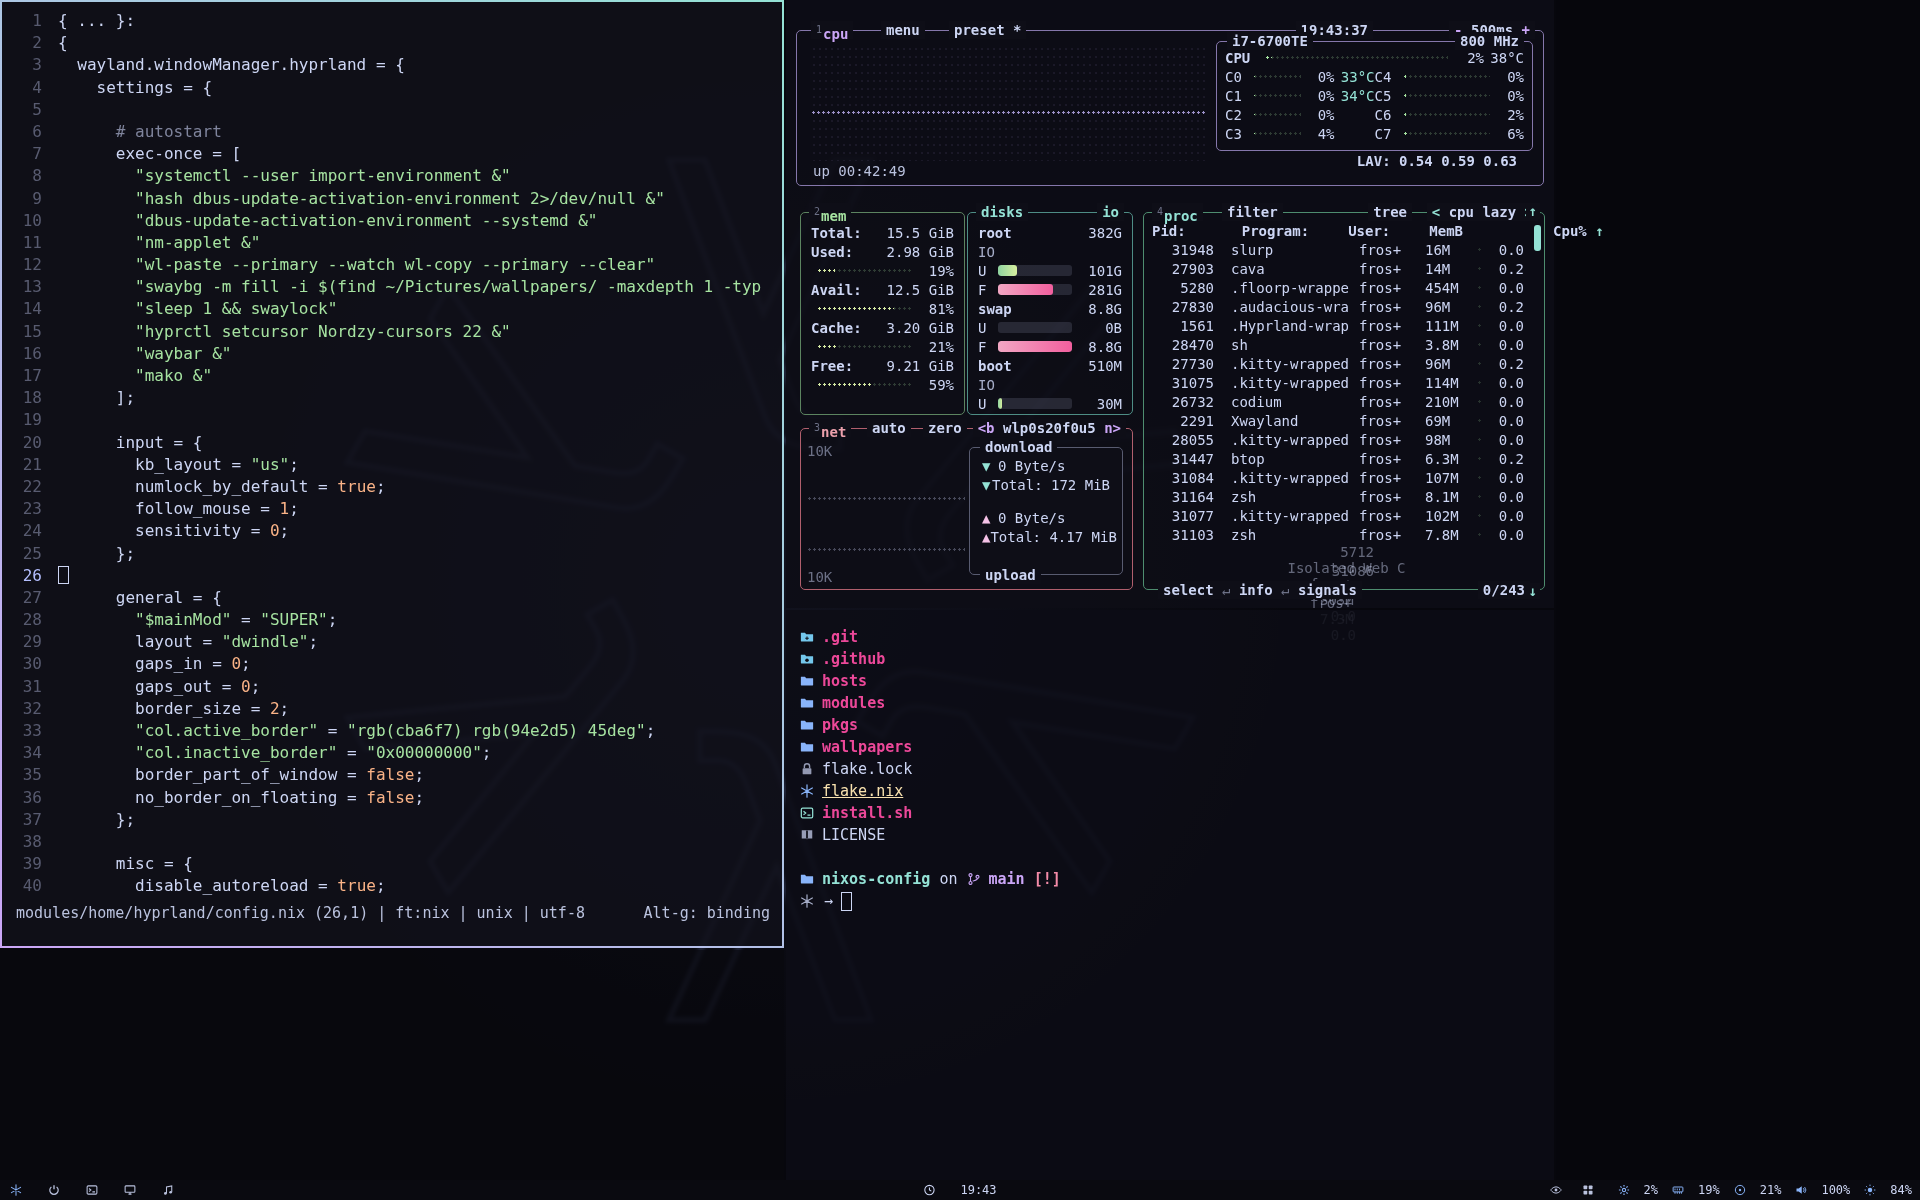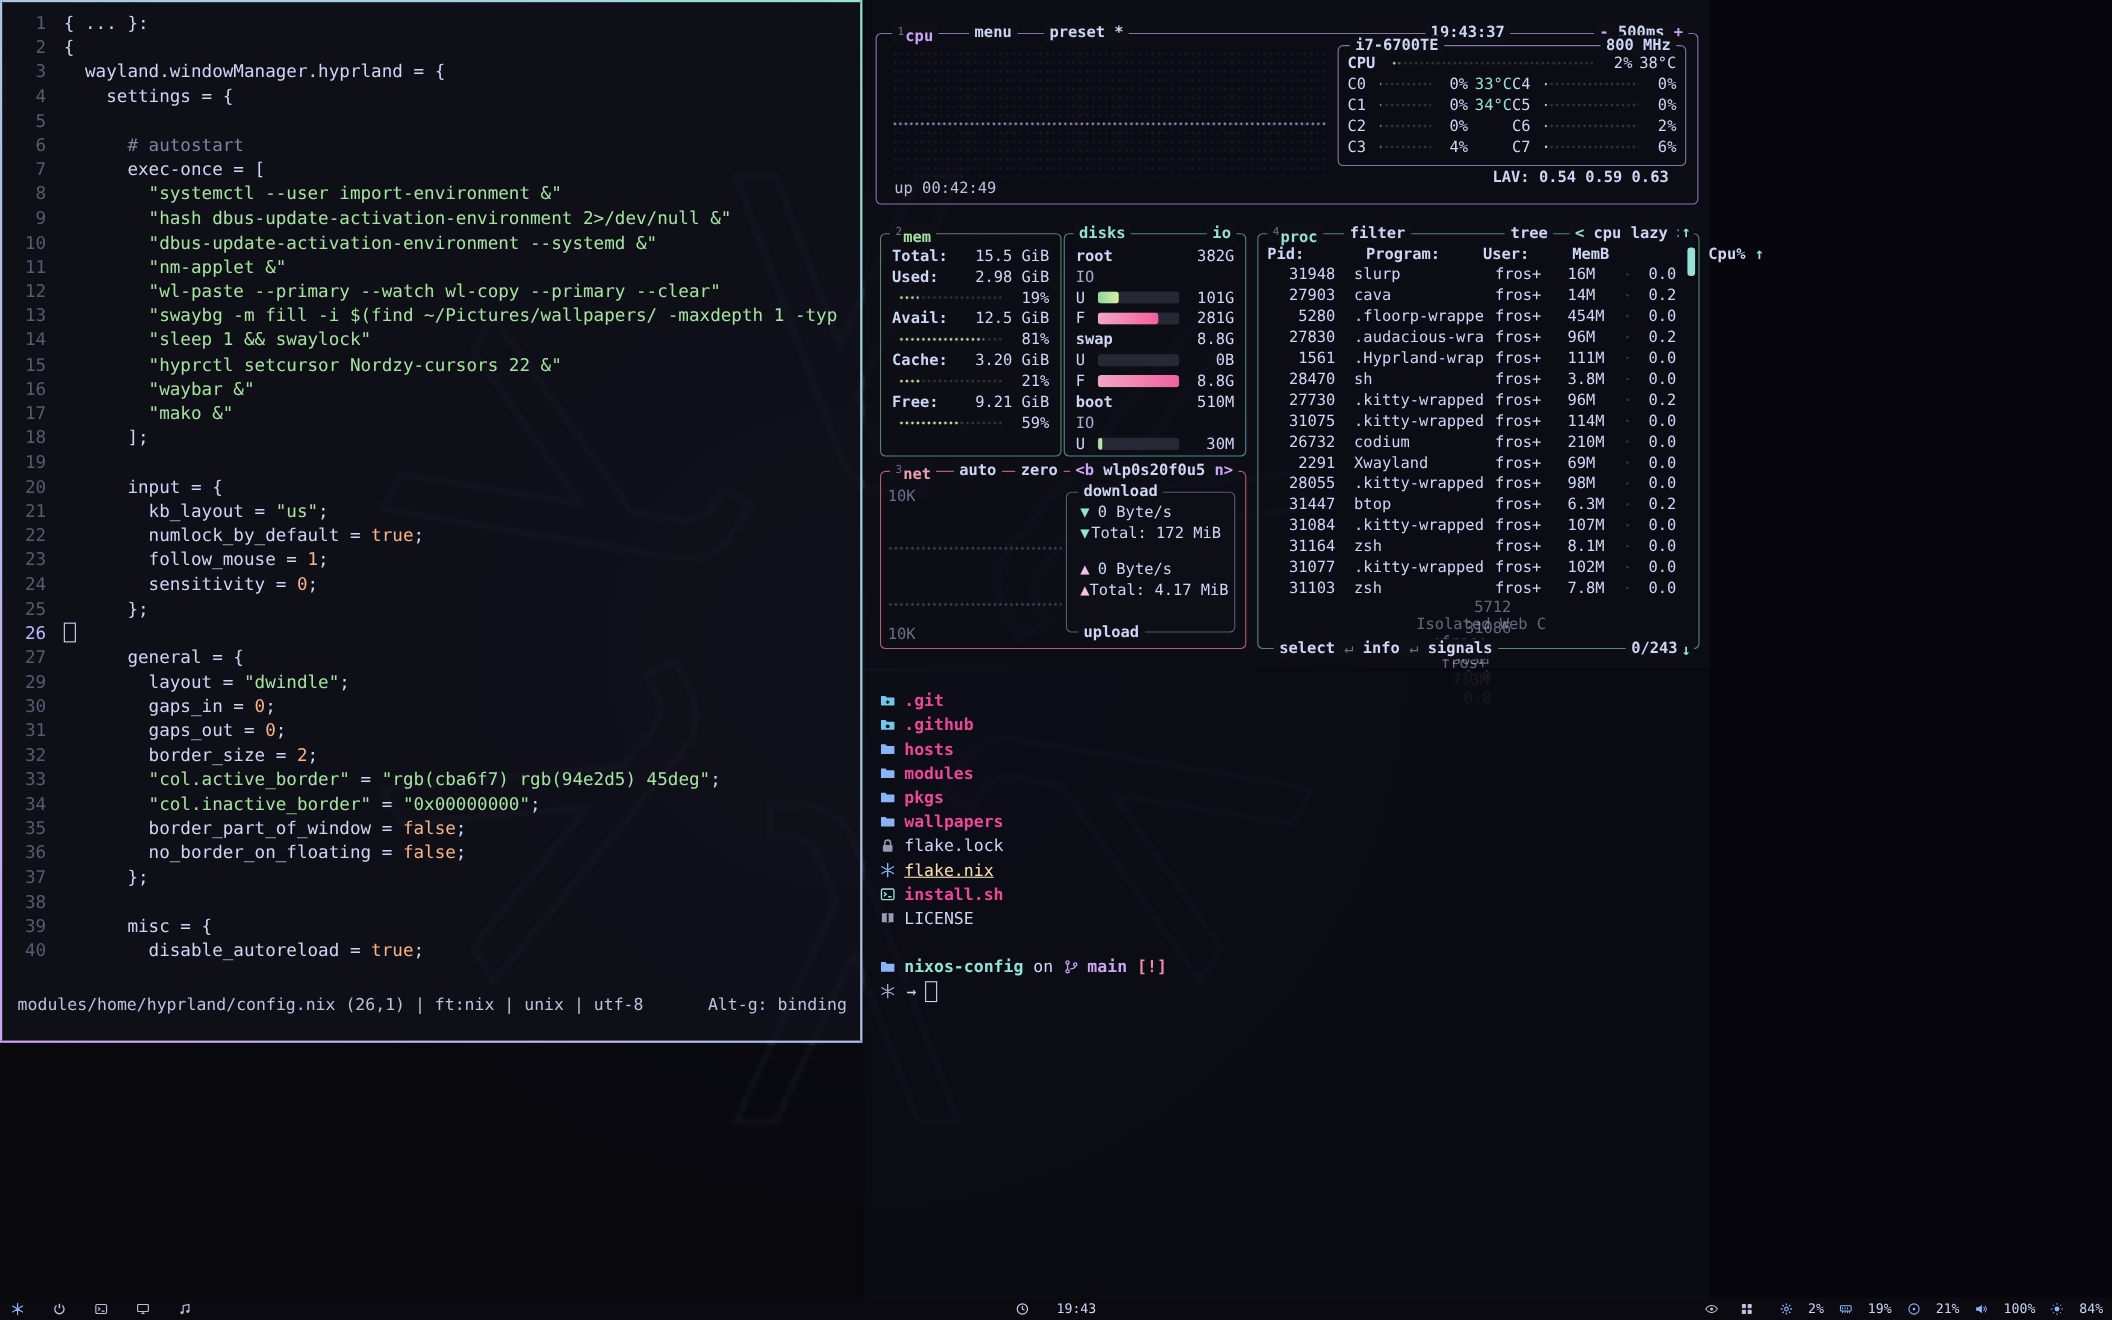--- a/index.html
+++ b/index.html
@@ -197,20 +197,21 @@
       <div class="eline"><span class="lnum">18</span><span class="lcode"><span class="tok-d">      ];</span></span></div>
       <div class="eline"><span class="lnum">19</span><span class="lcode"><span class="tok-d"></span></span></div>
       <div class="eline"><span class="lnum">20</span><span class="lcode"><span class="tok-d">      input = {</span></span></div>
       <div class="eline"><span class="lnum">21</span><span class="lcode"><span class="tok-d">        kb_layout = </span><span class="tok-s">"us"</span><span class="tok-d">;</span></span></div>
       <div class="eline"><span class="lnum">22</span><span class="lcode"><span class="tok-d">        numlock_by_default = </span><span class="tok-n">true</span><span class="tok-d">;</span></span></div>
       <div class="eline"><span class="lnum">23</span><span class="lcode"><span class="tok-d">        follow_mouse = </span><span class="tok-n">1</span><span class="tok-d">;</span></span></div>
       <div class="eline"><span class="lnum">24</span><span class="lcode"><span class="tok-d">        sensitivity = </span><span class="tok-n">0</span><span class="tok-d">;</span></span></div>
       <div class="eline"><span class="lnum">25</span><span class="lcode"><span class="tok-d">      };</span></span></div>
       <div class="eline"><span class="lnum cur">26</span><span class="lcode"><span class="tok-d"></span><span class="cursor-block"></span></span></div>
       <div class="eline"><span class="lnum">27</span><span class="lcode"><span class="tok-d">      general = {</span></span></div>
+      <div class="eline"><span class="lnum">28</span><span class="lcode"><span class="tok-d">        </span><span class="tok-s">"$mainMod"</span><span class="tok-d"> = </span><span class="tok-s">"SUPER"</span><span class="tok-d">;</span></span></div>
       <div class="eline"><span class="lnum">29</span><span class="lcode"><span class="tok-d">        layout = </span><span class="tok-s">"dwindle"</span><span class="tok-d">;</span></span></div>
       <div class="eline"><span class="lnum">30</span><span class="lcode"><span class="tok-d">        gaps_in = </span><span class="tok-n">0</span><span class="tok-d">;</span></span></div>
       <div class="eline"><span class="lnum">31</span><span class="lcode"><span class="tok-d">        gaps_out = </span><span class="tok-n">0</span><span class="tok-d">;</span></span></div>
       <div class="eline"><span class="lnum">32</span><span class="lcode"><span class="tok-d">        border_size = </span><span class="tok-n">2</span><span class="tok-d">;</span></span></div>
       <div class="eline"><span class="lnum">33</span><span class="lcode"><span class="tok-d">        </span><span class="tok-s">"col.active_border"</span><span class="tok-d"> = </span><span class="tok-s">"rgb(cba6f7) rgb(94e2d5) 45deg"</span><span class="tok-d">;</span></span></div>
       <div class="eline"><span class="lnum">34</span><span class="lcode"><span class="tok-d">        </span><span class="tok-s">"col.inactive_border"</span><span class="tok-d"> = </span><span class="tok-s">"0x00000000"</span><span class="tok-d">;</span></span></div>
       <div class="eline"><span class="lnum">35</span><span class="lcode"><span class="tok-d">        border_part_of_window = </span><span class="tok-n">false</span><span class="tok-d">;</span></span></div>
       <div class="eline"><span class="lnum">36</span><span class="lcode"><span class="tok-d">        no_border_on_floating = </span><span class="tok-n">false</span><span class="tok-d">;</span></span></div>
       <div class="eline"><span class="lnum">37</span><span class="lcode"><span class="tok-d">      };</span></span></div>
       <div class="eline"><span class="lnum">38</span><span class="lcode"><span class="tok-d"></span></span></div>

